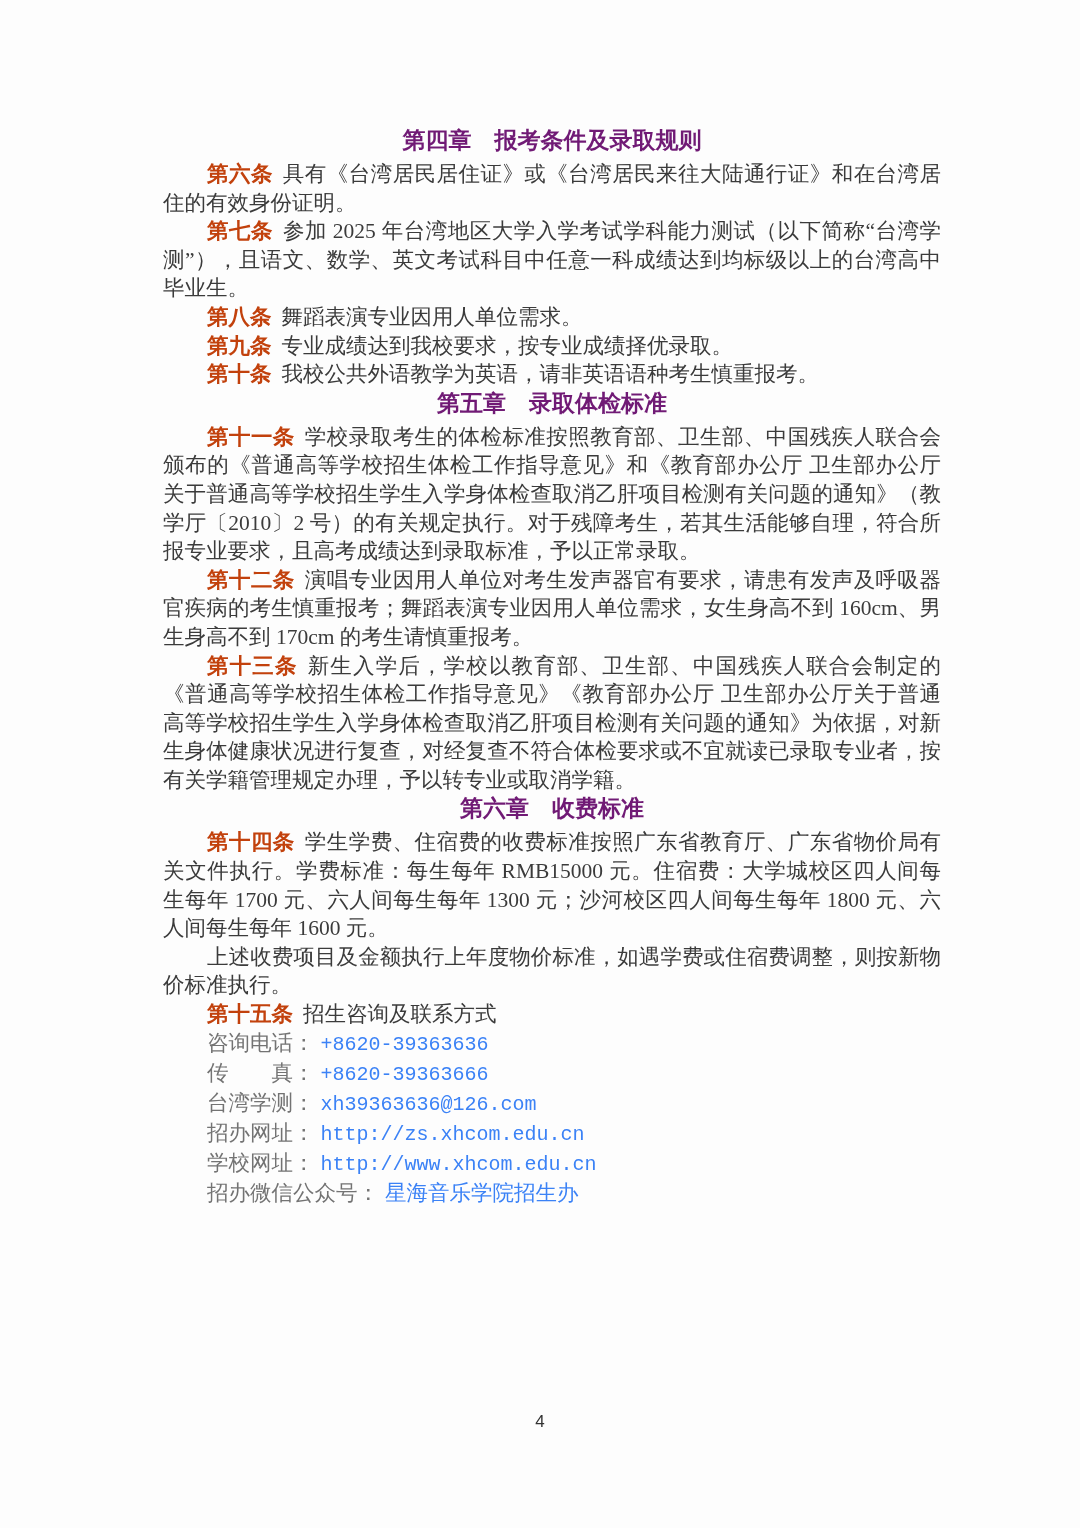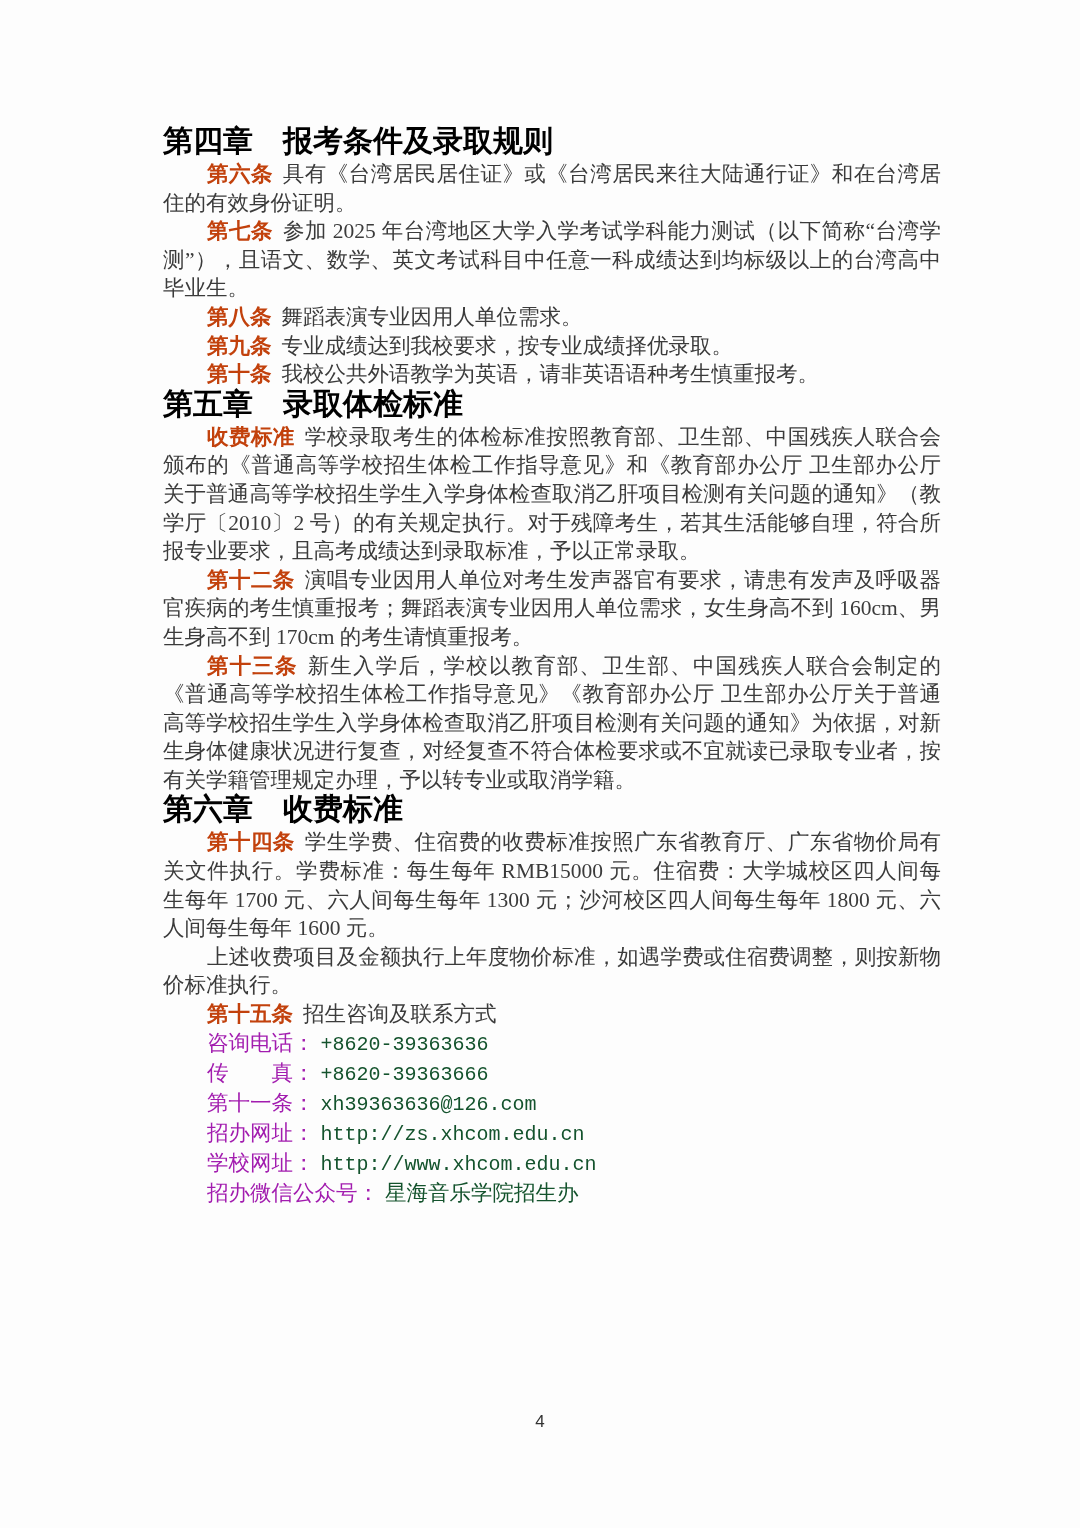--- a/index.html
+++ b/index.html
@@ -17,24 +17,25 @@
   }
   .content{
     position:absolute;
     top:126px;left:163px;
     width:778px;
   }
   .chapter{margin:0;}
   .chapter + .chapter{}
   .chapter-heading{
     margin:0 0 4px 0;
-    font-size:30px;
+    font-size:23px;
     line-height:30px;
     font-weight:bold;
-    color:#000000;
+    color:#701a75;
+    text-align:center;
   }
   .para{
     margin:0;
     font-size:21.5px;
     line-height:28.6px;
     text-align:justify;
     text-indent:44px;
     color:#3b3b3b;
   }
   .plabel{
@@ -45,26 +46,26 @@
   .plabel:empty{display:none;margin:0;}
   .contact-list{
     margin:0;
     padding-left:44px;
   }
   .contact-row{
     font-size:21.5px;
     line-height:29px;
     white-space:nowrap;
   }
-  .contact-label{color:#a21caf;}
+  .contact-label{color:#737373;}
   .contact-value{
     font-family:"Liberation Mono","DejaVu Sans Mono",monospace;
     font-size:20px;
     margin-left:6px;
-    color:#14532d;
+    color:#3b82f6;
   }
   .contact-value.cjk{
     font-family:Liberation Sans, sans-serif;
     font-size:21.5px;
   }
   .page-number{
     position:absolute;
     left:0;right:0;
     top:1412px;
     text-align:center;
@@ -83,38 +84,38 @@
       <h2 class="chapter-heading">第四章　报考条件及录取规则</h2>
       <p class="para"><b class="plabel">第六条</b><span class="ptext">具有《台湾居民居住证》或《台湾居民来往大陆通行证》和在台湾居住的有效身份证明。</span></p>
       <p class="para"><b class="plabel">第七条</b><span class="ptext">参加 2025 年台湾地区大学入学考试学科能力测试（以下简称“台湾学测”），且语文、数学、英文考试科目中任意一科成绩达到均标级以上的台湾高中毕业生。</span></p>
       <p class="para"><b class="plabel">第八条</b><span class="ptext">舞蹈表演专业因用人单位需求。</span></p>
       <p class="para"><b class="plabel">第九条</b><span class="ptext">专业成绩达到我校要求，按专业成绩择优录取。</span></p>
       <p class="para"><b class="plabel">第十条</b><span class="ptext">我校公共外语教学为英语，请非英语语种考生慎重报考。</span></p>
     </section>
 
     <section class="chapter">
       <h2 class="chapter-heading">第五章　录取体检标准</h2>
-      <p class="para"><b class="plabel">收费标准</b><span class="ptext">学校录取考生的体检标准按照教育部、卫生部、中国残疾人联合会颁布的《普通高等学校招生体检工作指导意见》和《教育部办公厅 卫生部办公厅关于普通高等学校招生学生入学身体检查取消乙肝项目检测有关问题的通知》（教学厅〔2010〕2 号）的有关规定执行。对于残障考生，若其生活能够自理，符合所报专业要求，且高考成绩达到录取标准，予以正常录取。</span></p>
+      <p class="para"><b class="plabel">第十一条</b><span class="ptext">学校录取考生的体检标准按照教育部、卫生部、中国残疾人联合会颁布的《普通高等学校招生体检工作指导意见》和《教育部办公厅 卫生部办公厅关于普通高等学校招生学生入学身体检查取消乙肝项目检测有关问题的通知》（教学厅〔2010〕2 号）的有关规定执行。对于残障考生，若其生活能够自理，符合所报专业要求，且高考成绩达到录取标准，予以正常录取。</span></p>
       <p class="para"><b class="plabel">第十二条</b><span class="ptext">演唱专业因用人单位对考生发声器官有要求，请患有发声及呼吸器官疾病的考生慎重报考；舞蹈表演专业因用人单位需求，女生身高不到 160cm、男生身高不到 170cm 的考生请慎重报考。</span></p>
       <p class="para"><b class="plabel">第十三条</b><span class="ptext">新生入学后，学校以教育部、卫生部、中国残疾人联合会制定的《普通高等学校招生体检工作指导意见》《教育部办公厅 卫生部办公厅关于普通高等学校招生学生入学身体检查取消乙肝项目检测有关问题的通知》为依据，对新生身体健康状况进行复查，对经复查不符合体检要求或不宜就读已录取专业者，按有关学籍管理规定办理，予以转专业或取消学籍。</span></p>
     </section>
 
     <section class="chapter">
       <h2 class="chapter-heading">第六章　收费标准</h2>
       <p class="para"><b class="plabel">第十四条</b><span class="ptext">学生学费、住宿费的收费标准按照广东省教育厅、广东省物价局有关文件执行。学费标准：每生每年 RMB15000 元。住宿费：大学城校区四人间每生每年 1700 元、六人间每生每年 1300 元；沙河校区四人间每生每年 1800 元、六人间每生每年 1600 元。</span></p>
       <p class="para"><span class="ptext">上述收费项目及金额执行上年度物价标准，如遇学费或住宿费调整，则按新物价标准执行。</span></p>
     </section>
 
     <section class="chapter">
       <p class="para"><b class="plabel">第十五条</b><span class="ptext">招生咨询及联系方式</span></p>
 
       <div class="contact-list">
         <div class="contact-row"><span class="contact-label">咨询电话：</span><span class="contact-value">+8620-39363636</span></div>
         <div class="contact-row"><span class="contact-label">传　　真：</span><span class="contact-value">+8620-39363666</span></div>
-        <div class="contact-row"><span class="contact-label">第十一条：</span><span class="contact-value">xh39363636@126.com</span></div>
+        <div class="contact-row"><span class="contact-label">台湾学测：</span><span class="contact-value">xh39363636@126.com</span></div>
         <div class="contact-row"><span class="contact-label">招办网址：</span><span class="contact-value">http://zs.xhcom.edu.cn</span></div>
         <div class="contact-row"><span class="contact-label">学校网址：</span><span class="contact-value">http://www.xhcom.edu.cn</span></div>
         <div class="contact-row"><span class="contact-label">招办微信公众号：</span><span class="contact-value cjk">星海音乐学院招生办</span></div>
       </div>
     </section>
 
   </div>
 
   <div class="page-number">4</div>
 </div>

